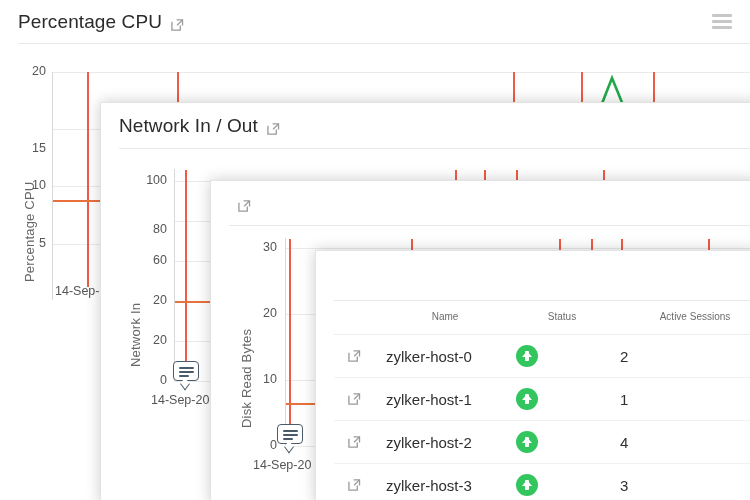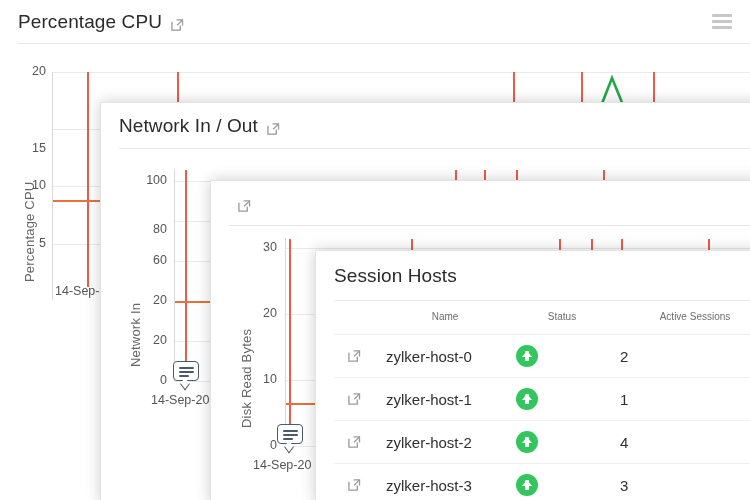--- a/index.html
+++ b/index.html
@@ -253,21 +253,20 @@
         <i style="top:9px;width:15px;"></i>
         <i style="top:13px;width:10px;"></i>
       </div>
 
       <div class="xtick-label" style="left:42px;top:232px;">14-Sep-20</div>
     </div>
   </div>
 
   <div class="card" style="left:315px;top:250px;width:445px;height:252px;">
     <div class="card-head" style="height:50px;">
-      <span class="card-title">Session Hosts</span>
       <div class="head-rule"></div>
     </div>
 
     <div style="padding:0 0 0 18px;">
       <table class="tbl">
         <thead>
           <tr>
             <th class="col-link"></th>
             <th class="col-name">Name</th>
             <th class="col-status">Status</th>

